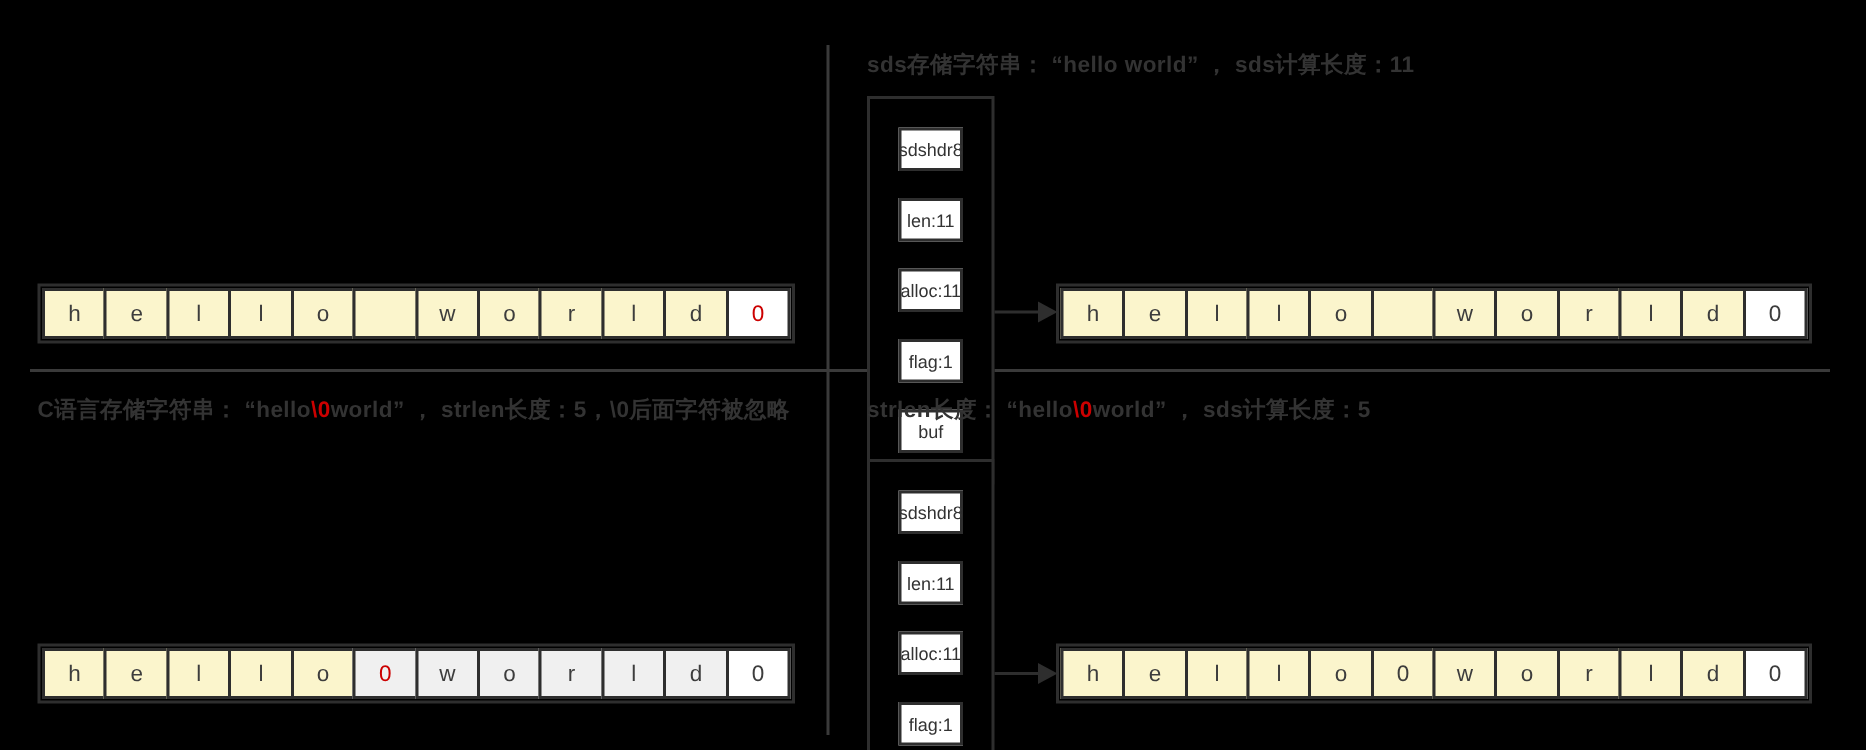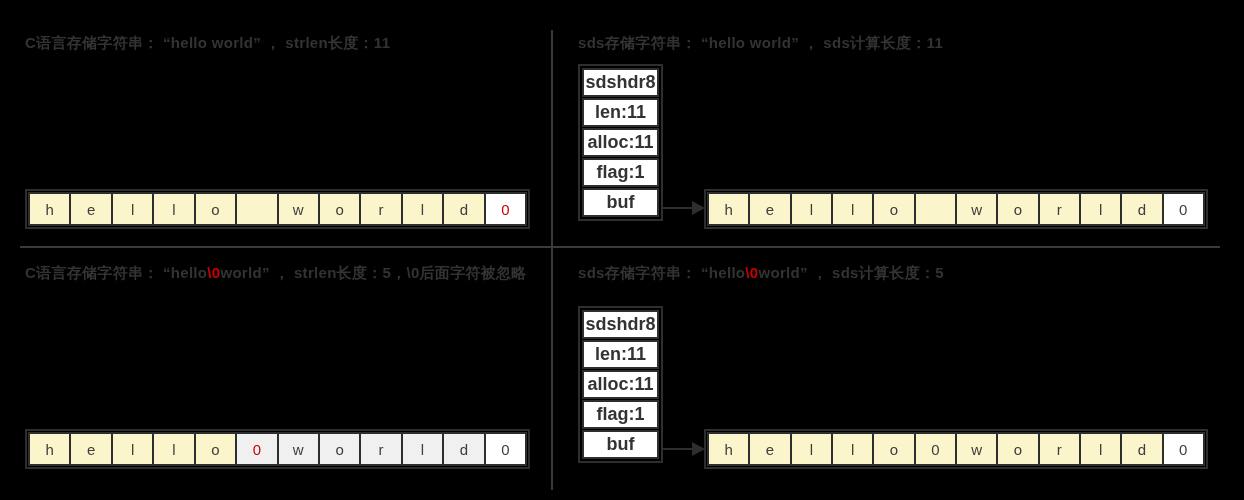--- a/index.html
+++ b/index.html
@@ -36,44 +36,43 @@
   .bg-yellow { background: var(--cell-yellow, #fbf5cc); }
   .bg-gray   { background: var(--cell-gray, #f0f0f0); }
   .bg-white  { background: var(--cell-white, #fff); }
 
   .sds-struct {
     position: absolute; width: 85px; box-sizing: border-box;
     border: 2px solid var(--border, #2e2e2e);
     background: var(--background, #000); padding: 1px;
   }
   .struct-row {
-    height: 25px; margin: 1px;
+    height: 25px; margin: 18px;
     background: var(--cell-white, #fff);
     border: 2px solid var(--border, #2e2e2e);
     display: flex; align-items: center; justify-content: center;
-    font-size: 18px; color: var(--struct-text, #333); font-weight: bold;
+    font-size: 12px; color: var(--struct-text, #333);
   }
   .arrow { position: absolute; width: 42px; height: 14px; }
   .arrow-line { position: absolute; left: 0; top: 6px; width: 31px; height: 2px; background: var(--border, #2e2e2e); }
   .arrow-head {
     position: absolute; left: 29px; top: 0; width: 0; height: 0;
     border-top: 7px solid transparent; border-bottom: 7px solid transparent;
     border-left: 13px solid var(--border, #2e2e2e);
   }
 </style>
 </head>
 <body>
 
 <div class="canvas">
 
   <div class="divider v"></div>
   <div class="divider h"></div>
 
   <section class="quadrant" style="left:0; top:0; width:551px; height:246px;">
-    <div class="title" style="left:25px; top:34px;"><span>C语言存储字符串： “hello world” ， strlen长度：11</span></div>
     <div class="cell-row" style="left:25px; top:189px; width:505px;">
         <div class="cell bg-yellow">h</div>
         <div class="cell bg-yellow">e</div>
         <div class="cell bg-yellow">l</div>
         <div class="cell bg-yellow">l</div>
         <div class="cell bg-yellow">o</div>
         <div class="cell bg-yellow"></div>
         <div class="cell bg-yellow">w</div>
         <div class="cell bg-yellow">o</div>
         <div class="cell bg-yellow">r</div>
@@ -124,21 +123,21 @@
         <div class="cell bg-gray">w</div>
         <div class="cell bg-gray">o</div>
         <div class="cell bg-gray">r</div>
         <div class="cell bg-gray">l</div>
         <div class="cell bg-gray">d</div>
         <div class="cell bg-white">0</div>
       </div>
   </section>
 
   <section class="quadrant" style="left:553px; top:248px; width:691px; height:252px;">
-    <div class="title" style="left:25px; top:16px;"><span>sds存储字符串： “hello</span><span class="red-text">\0</span><span>world” ， sds计算长度：5</span></div>
+    <div class="title" style="left:25px; top:16px;"><span>strlen长度： “hello</span><span class="red-text">\0</span><span>world” ， sds计算长度：5</span></div>
     <div class="sds-struct" style="left:25px; top:58px;">
         <div class="struct-row">sdshdr8</div>
         <div class="struct-row">len:11</div>
         <div class="struct-row">alloc:11</div>
         <div class="struct-row">flag:1</div>
         <div class="struct-row">buf</div>
       </div>
     <div class="arrow" style="left:110px; top:194px;">
       <div class="arrow-line"></div>
       <div class="arrow-head"></div>

